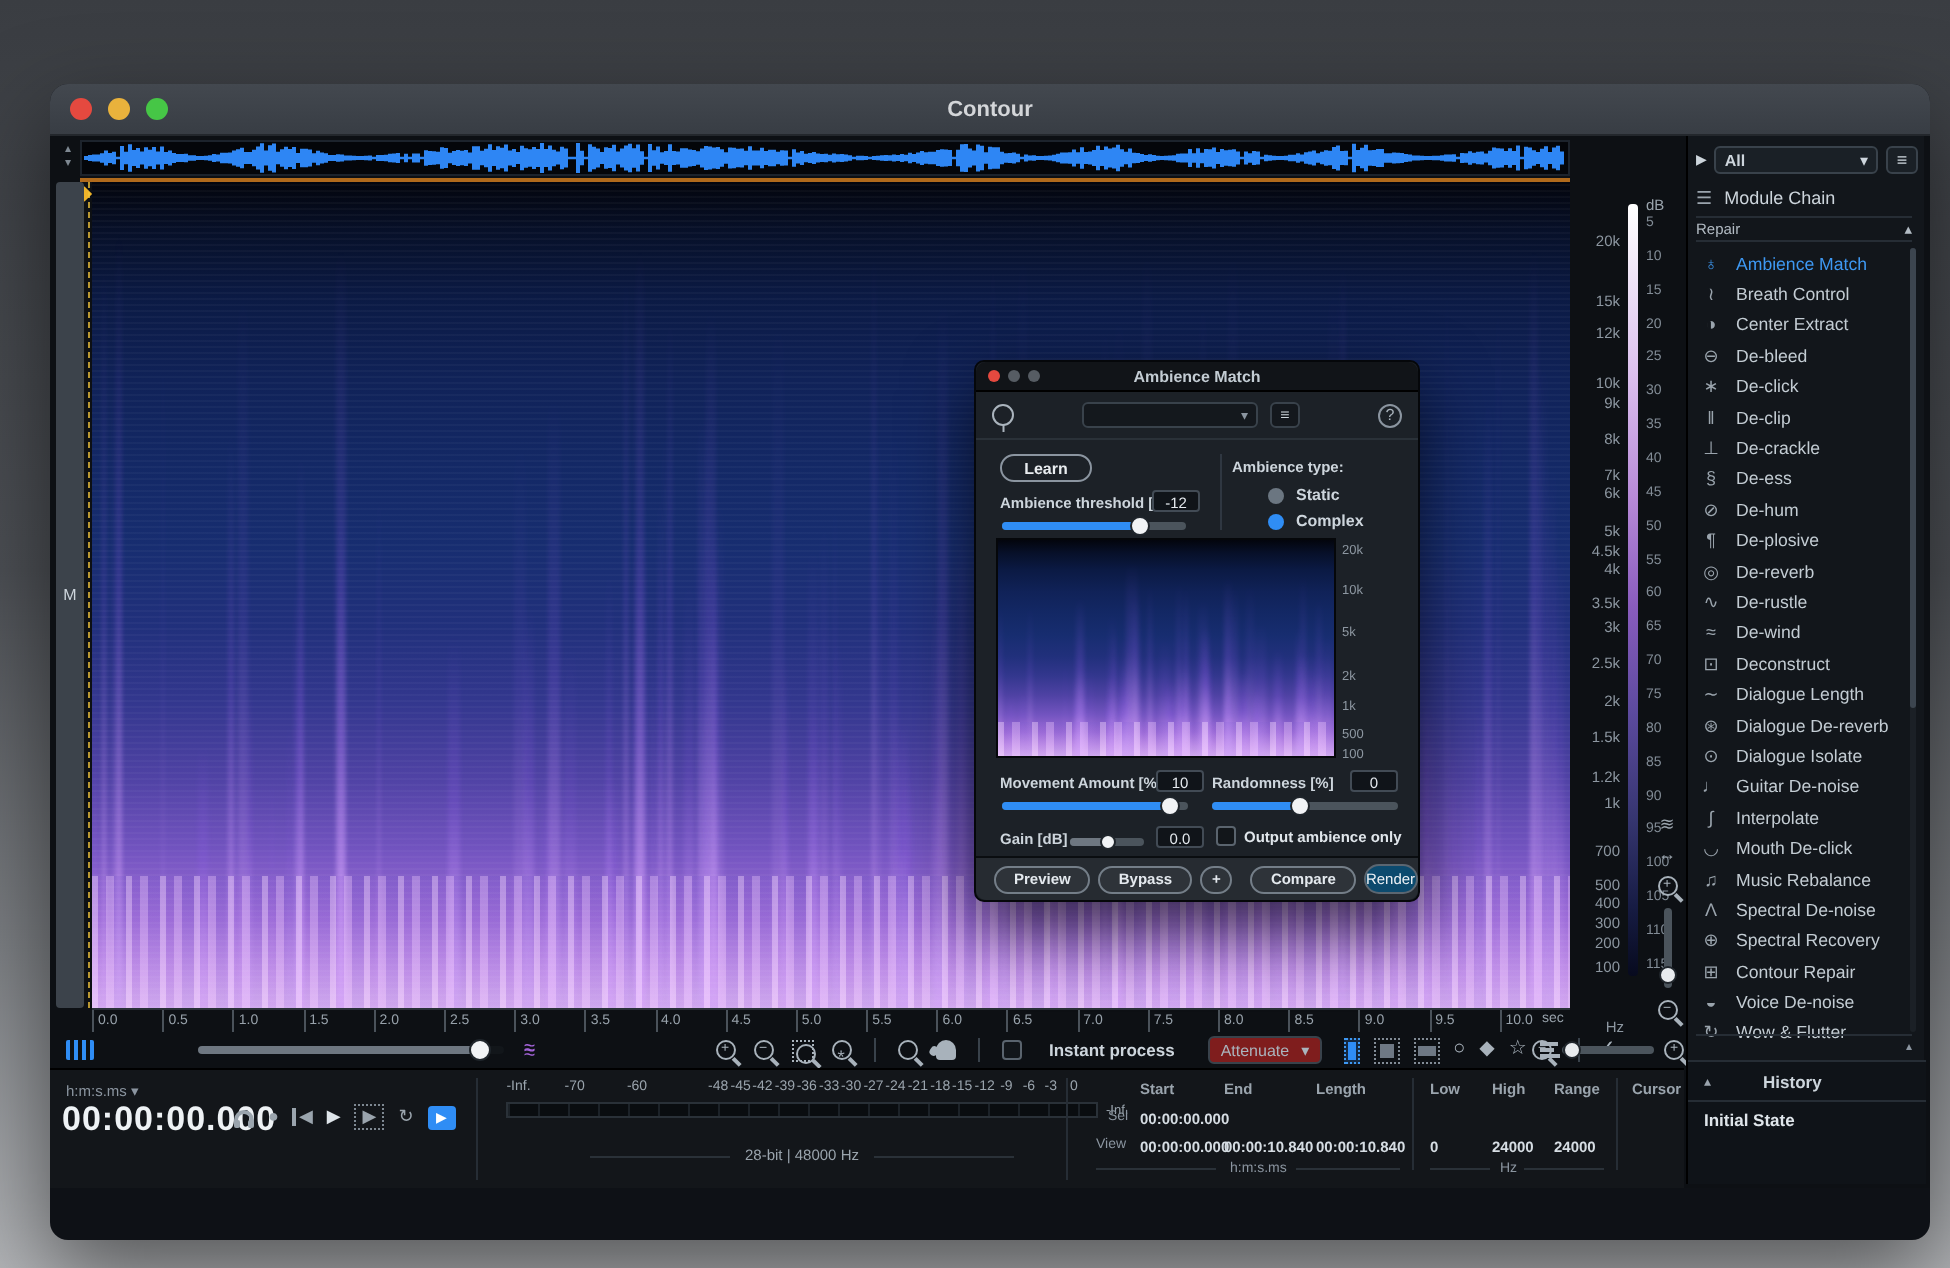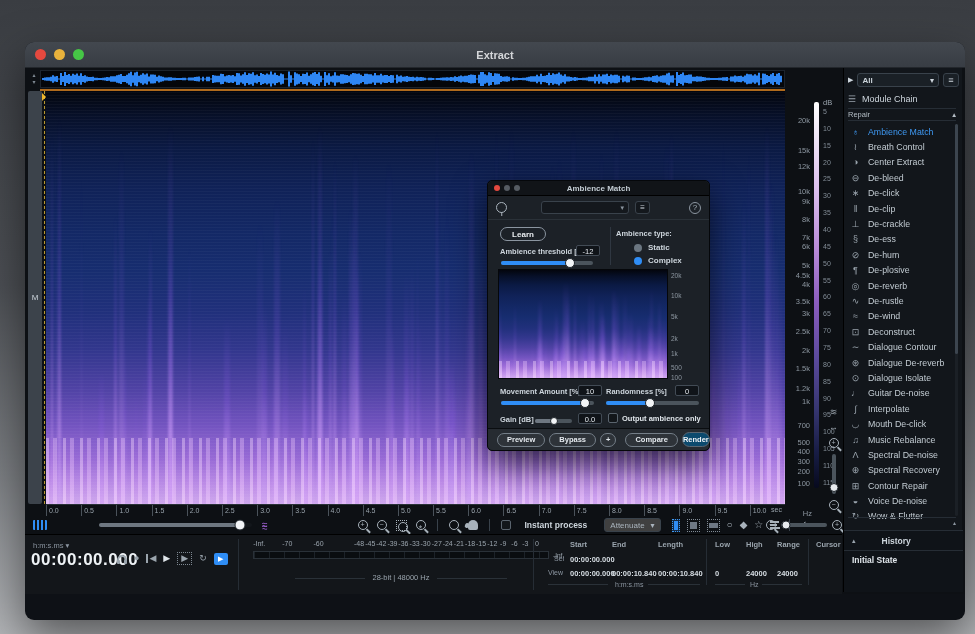--- a/index.html
+++ b/index.html
@@ -81,21 +81,21 @@
   .blend .bthumb { position:absolute; left:92%; top:50%; width:11px; height:11px; background:#f2f4f6; border-radius:50%; transform:translate(-50%,-50%); border:1px solid #20262c; }
   .specicon { color:#a766dd; font-size:10px; margin-left:10px; line-height:1; text-shadow:0 2.5px #a766dd; }
   .zgroup { display:flex; align-items:center; gap:9px; margin-left:90px; }
   .zbox { width:11px; height:11px; border:1px dotted #a8b2bb; position:relative; }
   .zbox .mag { position:absolute; inset:0; margin:1px; border-width:1px; }
   .vdiv { width:1px; height:12px; background:#39424b; margin:0 2px; }
   .hand { width:10px; height:10px; background:#a8b2bb; border-radius:5px 5px 2px 2px; position:relative; }
   .hand::before { content:""; position:absolute; left:-3px; top:3px; width:4px; height:5px; background:#a8b2bb; border-radius:2px; transform:rotate(30deg); }
   .cb { width:10px; height:10px; border:1px solid #5a646e; background:#12161a; border-radius:2px; flex:none; }
   .iplabel { font-size:8.5px; color:#cdd5dc; font-weight:bold; margin-left:5px; white-space:nowrap; }
-  .ddown { margin-left:8px; height:14px; background:#404040; border:1px solid #39424b; border-radius:3px; color:#aab4bd; font-size:8px; display:flex; align-items:center; gap:6px; padding:0 5px; }
+  .ddown { margin-left:8px; height:14px; background:#7f1d1d; border:1px solid #39424b; border-radius:3px; color:#aab4bd; font-size:8px; display:flex; align-items:center; gap:6px; padding:0 5px; }
   .selgrp { display:flex; align-items:center; gap:7px; margin-left:11px; }
   .tsel { width:8px; height:13px; border:1px dotted #3e98f2; background:rgba(47,141,245,.2); display:flex; align-items:center; justify-content:center; }
   .tsel i { width:4px; height:9px; background:#2f8df5; }
   .fsel { width:13px; height:13px; border:1px dotted #828c96; display:flex; align-items:center; justify-content:center; }
   .fsel i { width:7px; height:7px; background:#6b7560; background:#6e7884; }
   .fsel.h i { width:9px; height:5px; }
   .selgrp .g, .zgroup .g { color:#a8b2bb; font-size:10px; line-height:1; }
   .lines3 { display:flex; flex-direction:column; gap:1.5px; }
   .lines3 i { height:1.5px; background:#a8b2bb; display:block; }
   .lines3 i:nth-child(1){width:9px;} .lines3 i:nth-child(2){width:7px;} .lines3 i:nth-child(3){width:10px;}
@@ -173,36 +173,36 @@
   .typerow { display:flex; align-items:center; gap:6px; height:13px; }
   .radio { width:8px; height:8px; border-radius:50%; background:#6b7681; }
   .typerow.active .radio { background:#2f8df5; }
   .typelabel { font-size:8px; color:#cdd5dc; font-weight:bold; }
   .dspec { left:10px; top:88px; width:170px; height:110px; border:1px solid #05070a; }
   .dfticks { position:absolute; left:183px; top:88px; width:24px; height:110px; }
   .dftick { position:absolute; font-size:6.5px; color:#8d97a1; }
   .dfoot { position:absolute; left:0; right:0; bottom:0; height:22px; background:#262b31; border-radius:0 0 5px 5px; border-top:1px solid #0a0d10; display:flex; align-items:center; padding:0 9px; gap:4px; }
   .pill { height:14px; border:1px solid #747e88; border-radius:8px; background:rgba(255,255,255,.04); color:#e4e9ee; font-size:7.5px; font-weight:bold; padding:0 9px; }
   .pill.sm { padding:0 5px; border-radius:7px; }
-  .renderbtn { margin-left:auto; height:15px; width:44px; border:1px solid #5b6671; border-radius:9px; background:#0c4a6e; color:#eef2f6; font-size:7.5px; font-weight:bold; }
+  .renderbtn { margin-left:auto; height:15px; width:44px; border:1px solid #5b6671; border-radius:9px; background:#0c4a6e; color:#eef2f6; font-size:7.5px; font-weight:normal; }
   .dcheck { position:absolute; display:flex; align-items:center; gap:4px;text-align:right; }
   .dchecklabel { font-size:7.5px; color:#e0e6eb; font-weight:bold; }
 </style>
 </head>
 <body>
 
 <div class="window">
 
   <div class="titlebar">
     <div class="lights">
       <span class="dot red"></span>
       <span class="dot yel"></span>
       <span class="dot grn"></span>
     </div>
-    <div class="wtitle">Extract</div>
+    <div class="wtitle">Contour</div>
   </div>
 
 
   <div class="editor">
 
     <div class="abs ovctrl">▴<br>▾</div>
     <div class="abs ovwave">
       <svg width="743" height="16" style="display:block">
           <path id="wfpath" stroke="#2e86f4" stroke-width="2" fill="none" d="M2,6.943626364219621V9.056373635780378M4,6.523597333433211V9.476402666566788M6,6.188213460523604V9.811786539476396M8,6.2361389934548725V9.763861006545127M10,5.682885393913592V10.317114606086408M12,4.226428444674902V11.773571555325098M14,5.527177271832713V10.472822728167287M16,4.932267578421712V11.067732421578288M18,7.4V8.6M20,1.9515052815147964V14.048494718485204M22,4.905545608109522V11.094454391890478M24,1.0979001507221824V14.902099849277818M26,4.05954624443997V11.94045375556003M28,2.9663306527131192V13.033669347286882M30,4.691657867582778V11.308342132417222M32,2.6326393768997116V13.36736062310029M34,3.8186104095200886V12.181389590479911M36,2.4966312627901948V13.503368737209804M38,4.772933465485169V11.227066534514831M40,2.278106332773084V13.721893667226915M42,4.99581223911699V11.00418776088301M44,4.293578788850667V11.706421211149333M46,5.51718318582115V10.48281681417885M48,5.988396352909524V10.011603647090476M50,5.9688628881484V10.0311371118516M52,5.853649232522388V10.146350767477612M54,6.653334309847489V9.346665690152511M56,6.662434831694025V9.337565168305975M58,6.937586361513579V9.06241363848642M60,6.989460540708527V9.010539459291474M62,6.85419813936408V9.14580186063592M64,6.606012198490411V9.393987801509589M66,6.058916303071661V9.941083696928338M68,6.212390488018114V9.787609511981886M70,5.3500044002816445V10.649995599718356M72,5.316755101360729V10.68324489863927M74,5.20731870690057V10.792681293099431M76,4.207808534924964V11.792191465075035M78,3.640108889427708V12.359891110572292M80,2.907285604633003V13.092714395366997M82,4.942699200640537V11.057300799359464M84,5.020168897029681V10.97983110297032M86,3.822679750337551V12.177320249662449M88,2.2183975413622736V13.781602458637726M90,0.668743818539931V15.33125618146007M92,4.312332559199845V11.687667440800155M94,1.6146081948302244V14.385391805169775M96,0.7306397000781351V15.269360299921864M98,4.818404190792834V11.181595809207167M100,3.628604968332171V12.371395031667829M102,2.320628912727681V13.679371087272319M104,3.5352338953518654V12.464766104648135M106,2.4669050469301013V13.533094953069899M108,5.440547762638128V10.55945223736187M110,3.3990795192825827V12.600920480717416M112,3.3994419779693654V12.600558022030635M114,3.7648696570461944V12.235130342953806M116,5.677174106652887V10.322825893347112M118,4.431083603382016V11.568916396617984M120,5.19856208549913V10.80143791450087M122,5.6646624577469815V10.335337542253018M124,6.450676625738046V9.549323374261954M126,6.446825654835852V9.553174345164148M128,6.1640968822211715V9.835903117778829M130,6.2843450328320625V9.715654967167938M132,6.69463239247532V9.30536760752468M134,6.762136332307751V9.237863667692249M136,6.884496043427139V9.115503956572862M138,6.988746277230234V9.011253722769766M140,6.973751360846415V9.026248639153586M142,6.869136785973321V9.130863214026679M144,6.752899260941081V9.247100739058919M146,7.4V8.6M148,6.442247892412731V9.55775210758727M150,6.547645133733722V9.452354866266278M152,6.376512655663991V9.62348734433601M154,5.923947795028483V10.076052204971518M156,5.765487182942736V10.234512817057265M158,5.518107821718845V10.481892178281155M160,7.4V8.6M162,5.814161154604403V10.185838845395597M164,7.4V8.6M166,5.776152543541191V10.22384745645881M168,5.69658735825978V10.30341264174022M170,7.4V8.6M172,4.1151332646902V11.8848667353098M174,4.493531896116808V11.506468103883192M176,4.673078095660621V11.326921904339379M178,4.841423683327216V11.158576316672784M180,2.636967849559534V13.363032150440466M182,3.0340046216244403V12.96599537837556M184,5.348109655192701V10.651890344807299M186,4.527187744193397V11.472812255806602M188,3.939455529738426V12.060544470261574M190,4.420691956243269V11.57930804375673M192,3.950873800308777V12.049126199691223M194,5.292963283557129V10.707036716442872M196,2.122901952490568V13.877098047509431M198,2.1343376088173445V13.865662391182656M200,4.3959608961011565V11.604039103898844M202,3.3144366808514825V12.685563319148518M204,1.1767505567960255V14.823249443203974M206,4.046636447247014V11.953363552752986M208,2.145822037397508V13.854177962602492M210,2.8528646392448653V13.147135360755135M212,1.2066626487648042V14.793337351235195M214,4.207457585443883V11.792542414556117M216,3.540954983132301V12.459045016867698M218,5.062468689850394V10.937531310149605M220,1.8833510220777532V14.116648977922246M222,3.1244866613977527V12.875513338602246M224,3.6286704334233733V12.371329566576627M226,2.4866242512097925V13.513375748790207M228,3.5182090948521374V12.481790905147863M230,0.5178498446840818V15.482150155315917M232,3.5528187544291177V12.447181245570881M234,1.7756697186038215V14.224330281396178M236,3.904607899746793V12.095392100253207M238,4.697051079994831V11.302948920005168M240,2.4197471070205916V13.58025289297941M242,3.2003223725006684V12.799677627499332M244,7.4V8.6M246,7.4V8.6M248,0.5464748072106929V15.453525192789307M250,4.37044844142371V11.62955155857629M252,7.4V8.6M254,1.1543362353856237V14.845663764614375M256,2.3840996829455614V13.61590031705444M258,3.216916260023785V12.783083739976215M260,4.957550438392928V11.042449561607071M262,2.638550865533932V13.361449134466067M264,2.96852081337731V13.03147918662269M266,1.426630563716163V14.573369436283837M268,4.78258269416667V11.21741730583333M270,3.2941123831848262V12.705887616815174M272,1.7265984937270744V14.273401506272926M274,0.9059128659133799V15.094087134086621M276,3.076252586717395V12.923747413282605M278,1.2235739077772063V14.776426092222794M280,4.627026359235025V11.372973640764975M282,7.4V8.6M284,0.9488717285077355V15.051128271492264M286,4.180046370255468V11.819953629744532M288,2.1890595696964663V13.810940430303534M290,5.12902866781617V10.87097133218383M292,4.548847272160911V11.451152727839089M294,1.1444981432110897V14.85550185678891M296,4.458464890390163V11.541535109609837M298,4.771480492446603V11.228519507553397M300,3.1675852358121297V12.83241476418787M302,3.183833830500811V12.816166169499189M304,3.763603335871192V12.236396664128808M306,4.055216223539066V11.944783776460934M308,4.680970099495047V11.319029900504953M310,3.210958720876274V12.789041279123726M312,1.9703021475364473V14.029697852463553M314,2.1875301378354477V13.812469862164551M316,2.714680679426994V13.285319320573006M318,2.494233821522309V13.50576617847769M320,3.667727125545305V12.332272874454695M322,5.094291939531653V10.905708060468347M324,2.7285742932694266V13.271425706730573M326,2.856098360177672V13.143901639822328M328,3.372078532900151V12.62792146709985M330,3.297265114545845V12.702734885454156M332,4.419593417847404V11.580406582152596M334,2.118993138692087V13.881006861307913M336,4.228243258903324V11.771756741096677M338,4.233214894380017V11.766785105619983M340,2.8204670462781207V13.179532953721878M342,4.491006819154125V11.508993180845875M344,3.9104775866115427V12.089522413388458M346,3.9040930256387956V12.095906974361204M348,4.878983220288612V11.121016779711388M350,4.107771248858527V11.892228751141474M352,4.282823331285543V11.717176668714458M354,7.4V8.6M356,3.679477345238661V12.320522654761339M358,5.1984725722711005V10.8015274277289M360,4.520556081236487V11.479443918763513M362,5.82519060925096V10.17480939074904M364,5.478020109173928V10.521979890826072M366,4.960743664173092V11.039256335826908M368,5.772430202966374V10.227569797033626M370,6.031816662856079V9.96818333714392M372,5.822130119044607V10.177869880955393M374,6.404331517317572V9.595668482682427M376,5.758682422347282V10.241317577652719M378,6.169949918688609V9.830050081311391M380,6.04598264412394V9.95401735587606M382,6.208993000476789V9.791006999523212M384,6.6390543630056325V9.360945636994368M386,7.4V8.6M388,6.816892839126715V9.183107160873284M390,6.8661663921605V9.1338336078395M392,6.951687125964165V9.048312874035835M394,7.4V8.6M396,6.948037246153723V9.051962753846277M398,6.910369256773201V9.089630743226799M400,6.6866686819365775V9.313331318063423M402,6.505016110715709V9.494983889284292M404,6.618978689089085V9.381021310910915M406,6.202812717014322V9.797187282985679M408,6.534891284859006V9.465108715140994M410,6.022437994447502V9.977562005552498M412,6.345722624668376V9.654277375331624M414,5.317260604674189V10.682739395325811M416,5.9941730551045564V10.005826944895443M418,5.311276855305424V10.688723144694576M420,4.451085203704926V11.548914796295074M422,5.154836378648534V10.845163621351466M424,4.873266443687914V11.126733556312086M426,4.858916832893019V11.14108316710698M428,4.00544703992219V11.99455296007781M430,3.6245999301885767V12.375400069811423M432,3.716540054663003V12.283459945336997M434,4.048408769742048V11.951591230257952M436,7.4V8.6M438,3.874051760499019V12.125948239500982M440,1.0849683118914308V14.91503168810857M442,1.053144171967527V14.946855828032472M444,3.247777150066117V12.752222849933883M446,4.266047600972018V11.73395239902798M448,1.270870396803371V14.729129603196629M450,1.9131416976328124V14.086858302367187M452,5.079268735999956V10.920731264000043M454,2.3515414698558414V13.648458530144158M456,2.5877409573988084V13.412259042601193M458,2.65810203326439V13.34189796673561M460,4.932888596645926V11.067111403354074M462,5.686844472159677V10.313155527840323M464,5.50912024081132V10.49087975918868M466,5.277049021683129V10.72295097831687M468,5.858537550398696V10.141462449601304M470,7.4V8.6M472,6.187901634953861V9.81209836504614M474,6.768185900987202V9.231814099012798M476,6.647510266195358V9.352489733804642M478,6.947380663304133V9.052619336695866M480,6.982509456178656V9.017490543821344M482,6.836476275966948V9.163523724033052M484,6.7729844277810125V9.227015572218988M486,6.3703305558538466V9.629669444146153M488,5.8374928202483005V10.1625071797517M490,5.216411328714254V10.783588671285745M492,5.261275739752722V10.738724260247277M494,5.1861808903411335V10.813819109658866M496,3.695154453146724V12.304845546853276M498,5.178831317020915V10.821168682979085M500,2.6448594521088786V13.355140547891121M502,5.0352518641911965V10.964748135808804M504,4.724092399180421V11.275907600819579M506,3.9939767931367474V12.006023206863253M508,1.8546569986275925V14.145343001372407M510,3.9694509797146313V12.030549020285369M512,2.225595072074462V13.774404927925538M514,3.228270464658052V12.771729535341947M516,2.7367056935113876V13.263294306488612M518,1.3816541207951927V14.618345879204806M520,3.61670237110428V12.38329762889572M522,4.871497663488637V11.128502336511364M524,3.22721671175659V12.77278328824341M526,5.404782927277386V10.595217072722614M528,5.449272531242456V10.550727468757543M530,5.972832716601203V10.027167283398796M532,6.490409812859795V9.509590187140205M534,6.074407642307406V9.925592357692594M536,6.530705642141446V9.469294357858553M538,6.90751207930691V9.09248792069309M540,6.998389664892464V9.001610335107536M542,6.853107143748858V9.146892856251142M544,6.73667544568019V9.26332455431981M546,6.579916226130959V9.42008377386904M548,5.826598431409574V10.173401568590426M550,5.718557014069105V10.281442985930894M552,5.720408279235311V10.279591720764689M554,3.48614711167596V12.51385288832404M556,5.628106935899504V10.371893064100496M558,3.1515579490821874V12.848442050917813M560,5.347234599246263V10.652765400753736M562,3.5520353408652188V12.447964659134781M564,3.586735863425268V12.413264136574732M566,2.7356578971665186V13.264342102833481M568,5.006390214825569V10.993609785174431M570,3.4979681249720853V12.502031875027914M572,4.128030008490303V11.871969991509697M574,3.817106419933083V12.182893580066917M576,3.6544558197569668V12.345544180243033M578,4.805701961286804V11.194298038713196M580,7.4V8.6M582,4.777065285437556V11.222934714562445M584,5.616928869194118V10.383071130805881M586,4.448429626020494V11.551570373979505M588,4.740637963709126V11.259362036290874M590,7.4V8.6M592,6.4078411600799505V9.59215883992005M594,6.594217912401103V9.405782087598897M596,6.894070437883901V9.1059295621161M598,6.975693090318728V9.024306909681272M600,6.9755363409729885V9.024463659027012M602,6.83636657557243V9.16363342442757M604,6.370514261721023V9.629485738278976M606,6.364633245943157V9.635366754056843M608,5.67112504677788V10.328874953222119M610,6.261320949716163V9.738679050283837M612,5.102967292880482V10.897032707119518M614,4.787319859941629V11.21268014005837M616,4.191376732084691V11.808623267915308M618,5.611196914818232V10.388803085181767M620,4.836571382246929V11.16342861775307M622,4.174324200482244V11.825675799517757M624,4.33344645036297V11.66655354963703M626,2.5048331606775767V13.495166839322422M628,1.7041439910189675V14.295856008981033M630,4.545566015125069V11.454433984874932M632,4.3202507561794805V11.67974924382052M634,7.4V8.6M636,0.9282933073155233V15.071706692684476M638,4.056603992019966V11.943396007980034M640,2.906563344156874V13.093436655843126M642,1.4223911069269155V14.577608893073084M644,4.161469683331985V11.838530316668015M646,3.9845680124685554V12.015431987531445M648,3.453971870837524V12.546028129162476M650,3.56016012778578V12.43983987221422M652,5.668556329603187V10.331443670396812M654,5.628577264559665V10.371422735440335M656,5.197137350111754V10.802862649888246M658,5.435765777589596V10.564234222410404M660,5.477189122034023V10.522810877965977M662,6.033697692984928V9.966302307015072M664,6.219851144494521V9.78014885550548M666,6.74199646500612V9.25800353499388M668,6.77659712462842V9.22340287537158M670,6.8978204211207235V9.102179578879277M672,6.96712110762806V9.03287889237194M674,6.988588109677836V9.011411890322165M676,6.8919049213414505V9.108095078658549M678,6.815993631159518V9.184006368840482M680,6.638414265333354V9.361585734666646M682,6.254623536809465V9.745376463190535M684,6.205811185805489V9.794188814194511M686,6.0926355552800215V9.907364444719978M688,7.4V8.6M690,5.5449466017636215V10.455053398236378M692,5.574760931063414V10.425239068936586M694,4.590812075470351V11.409187924529649M696,5.360233012708201V10.6397669872918M698,4.898344114214234V11.101655885785766M700,4.717534335990913V11.282465664009088M702,5.69982081252826V10.300179187471741M704,4.386502026792064V11.613497973207936M706,2.7783557511085206V13.22164424889148M708,3.1518981378690123V12.848101862130989M710,3.298220646152693V12.701779353847307M712,4.554690045417459V11.445309954582541M714,3.182365148883454V12.817634851116546M716,4.4960214491258075V11.503978550874193M718,1.7037974831745961V14.296202516825403M720,7.4V8.6M722,2.427522373061162V13.572477626938838M724,2.8037111978692533V13.196288802130747M726,4.085165904199696V11.914834095800304M728,4.9704777737368975V11.029522226263103M730,3.3552647333321097V12.64473526666789M732,2.109669742945215V13.890330257054785M734,4.954985205552914V11.045014794447086M736,2.737178241969885V13.262821758030114M738,1.9287417535529974V14.071258246447002M740,4.747200277002408V11.252799722997592"></path>
         </svg>
@@ -636,21 +636,21 @@
           <div class="mod">
             <span class="mico">≈</span>
             <span class="mlabel">De-wind</span>
           </div>
           <div class="mod">
             <span class="mico">⊡</span>
             <span class="mlabel">Deconstruct</span>
           </div>
           <div class="mod">
             <span class="mico">∼</span>
-            <span class="mlabel">Dialogue Contour</span>
+            <span class="mlabel">Dialogue Length</span>
           </div>
           <div class="mod">
             <span class="mico">⊛</span>
             <span class="mlabel">Dialogue De-reverb</span>
           </div>
           <div class="mod">
             <span class="mico">⊙</span>
             <span class="mlabel">Dialogue Isolate</span>
           </div>
           <div class="mod">

